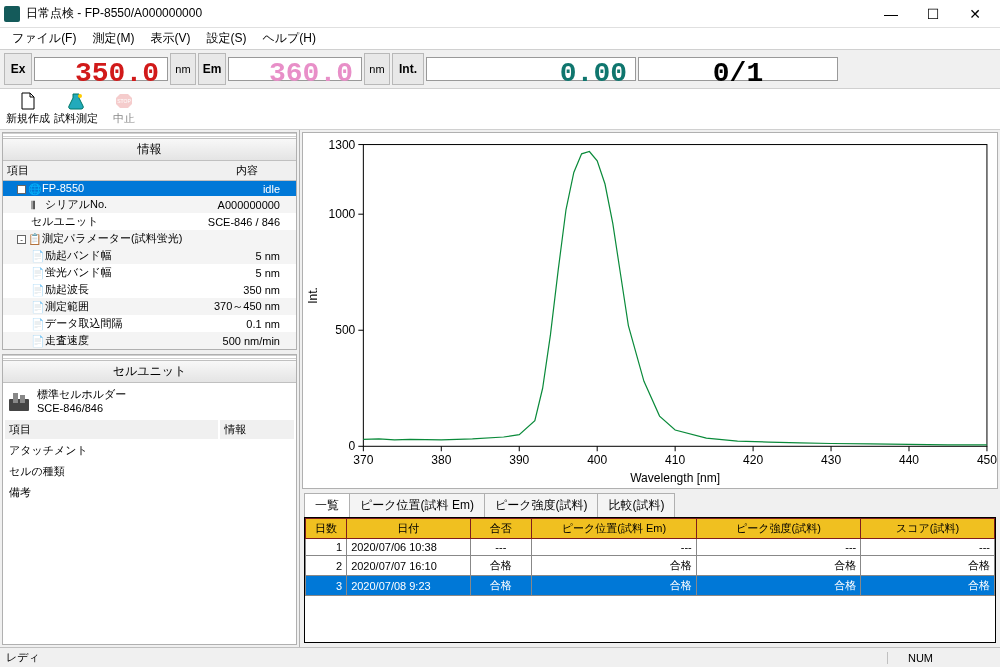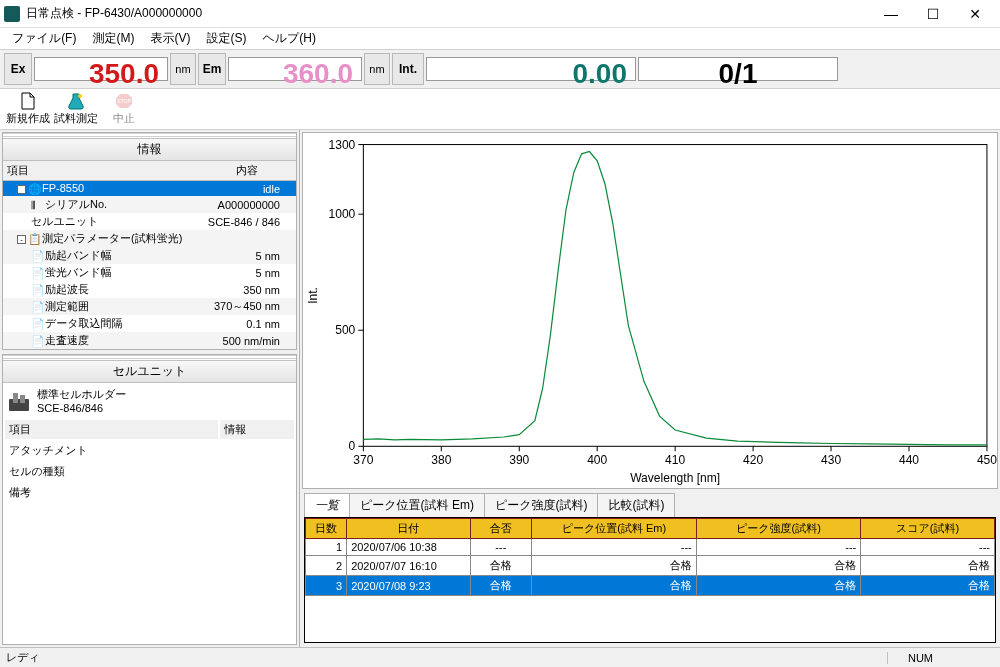--- a/index.html
+++ b/index.html
@@ -66,21 +66,21 @@
   font-weight: bold;
 }
 .ro-box {
   height: 24px;
   background: #fff;
   border: 1px solid #999;
   display: flex;
   align-items: baseline;
   justify-content: flex-end;
   padding: 0 8px;
-  font-family: Liberation Sans, sans-serif;
+  font-family: Liberation Mono, monospace;
   font-weight: bold;
 }
 .ro-ex { color: #d11a1a; }
 .ro-em { color: #e88fc8; }
 .ro-val-lg { width: 134px; font-size: 28px; }
 .ro-unit {
   width: 26px;
   height: 32px;
   background: #e8e8e8;
   border: 1px solid #b8b8b8;
@@ -205,21 +205,21 @@
   padding: 2px 4px 0 4px;
   font-size: 12px;
 }
 .result-tab {
   padding: 3px 10px;
   border: 1px solid #b0b0b0;
   border-bottom: none;
   background: #f4f4f4;
   margin-right: -1px;
 }
-.result-tab.active { background: #fff; font-style: italic; }
+.result-tab.active { background: #fff; }
 
 .result-grid {
   margin: 0 4px 4px 4px;
   border: 1px solid #000;
   overflow: auto;
   background: #fff;
 }
 .result-grid table {
   width: 100%;
   border-collapse: collapse;
@@ -253,21 +253,21 @@
   font-size: 11px;
 }
 .statusbar .flex { flex: 1; }
 .statusbar .cell { padding: 0 20px; border-left: 1px solid #c0c0c0; }
 </style>
 </head>
 <body>
 
 <div class="titlebar">
   <div class="app-icon"></div>
-  <div class="title">日常点検 - FP-6430/A000000000</div>
+  <div class="title">日常点検 - FP-8550/A000000000</div>
   <div class="winbtns">
     <div class="winbtn">—</div>
     <div class="winbtn">☐</div>
     <div class="winbtn close">✕</div>
   </div>
 </div>
 
 <div class="menubar">
   <div class="menu">ファイル(F)</div>
   <div class="menu">測定(M)</div>

